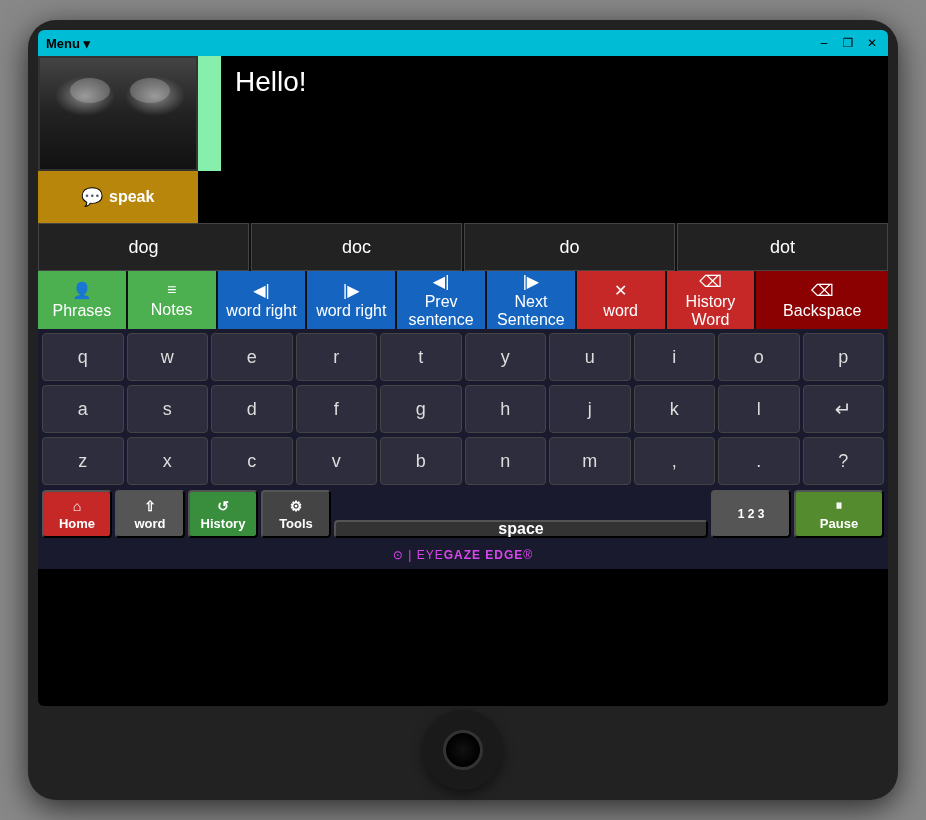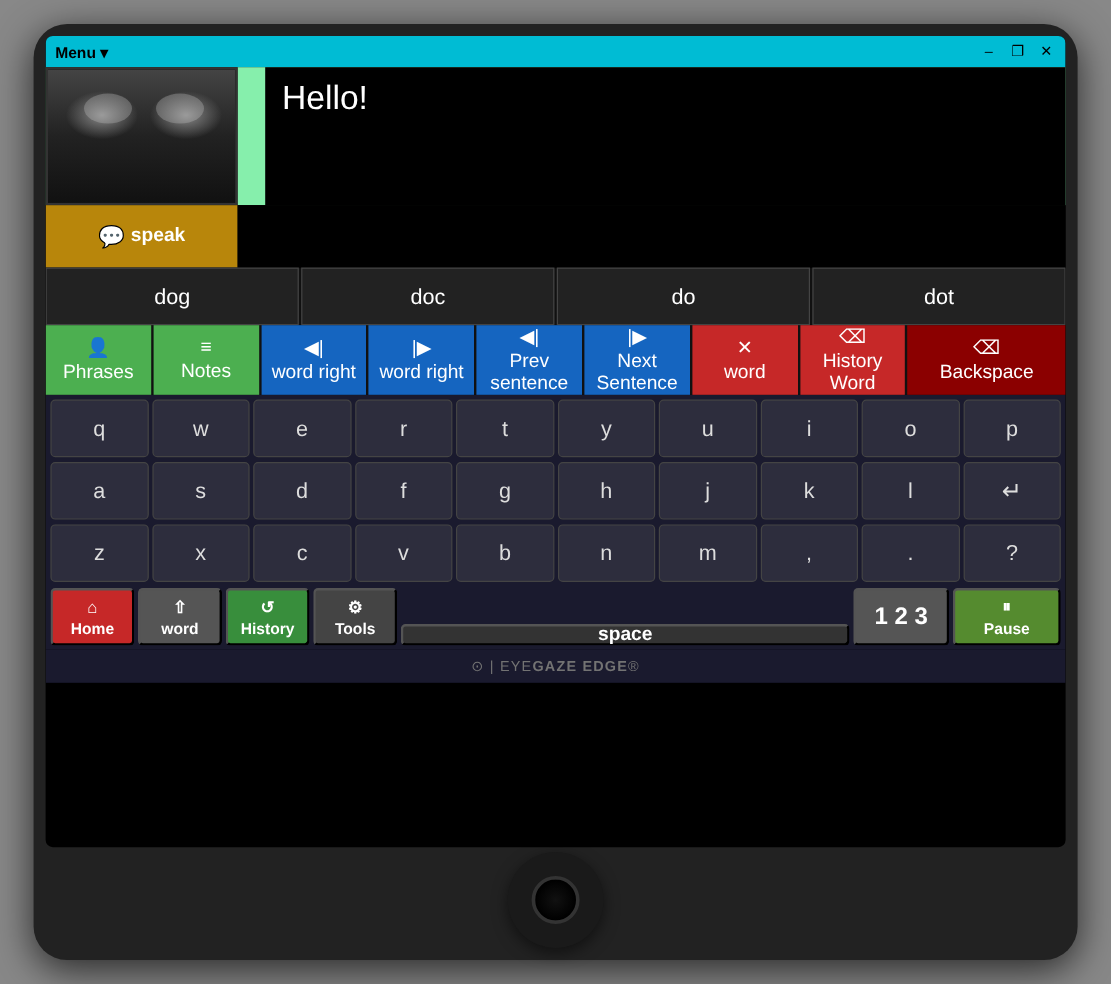--- a/index.html
+++ b/index.html
@@ -224,21 +224,21 @@
 
     .brand-bar {
       height: 28px;
       background: #1a1a2e;
       display: flex;
       align-items: center;
       justify-content: center;
     }
 
     .brand-text {
-      color: #737373;
+      color: #d946ef;
       font-size: 12px;
       letter-spacing: 1px;
     }
 
     .brand-text strong { font-weight: 900; }
 
     .camera-mount {
       width: 80px;
       height: 80px;
       background: #1a1a1a;
@@ -414,21 +414,21 @@
           <span>History</span>
         </button>
         <button class="bottom-btn dark-gray-btn">
           <span class="icon">⚙</span>
           <span>Tools</span>
         </button>
         <button class="bottom-btn space-btn">
           <span>space</span>
         </button>
         <button class="bottom-btn nums-btn">
-          <span style="font-size:20px;">1 2 3</span>
+          <span style="font-size:12px;">1 2 3</span>
         </button>
         <button class="bottom-btn pause-btn">
           <span class="icon">⏸</span>
           <span>Pause</span>
         </button>
       </div>
     </div>
 
     <div class="brand-bar">
       <span class="brand-text">

